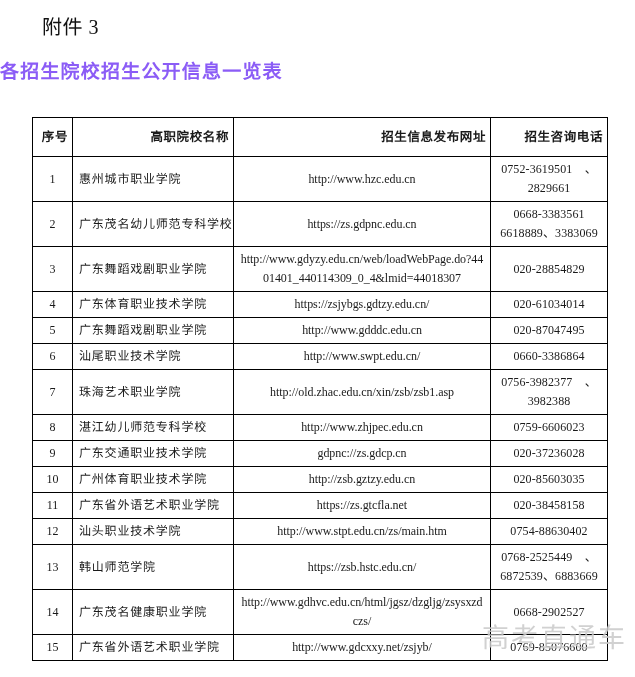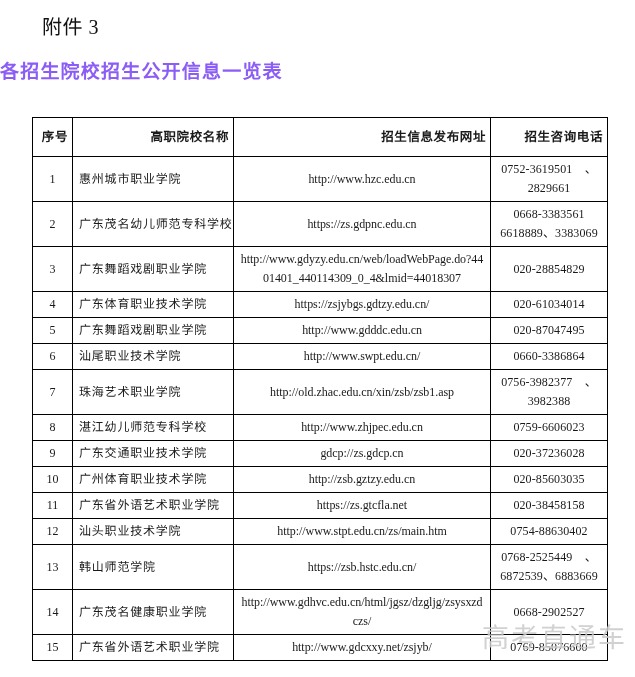--- a/index.html
+++ b/index.html
@@ -211,21 +211,21 @@
             <td class="cell-index">8</td>
             <td class="cell-school">湛江幼儿师范专科学校</td>
             <td class="cell-url">http://www.zhjpec.edu.cn</td>
             <td class="cell-phone">
               <span class="phone-line">0759-6606023</span>
             </td>
           </tr>
           <tr>
             <td class="cell-index">9</td>
             <td class="cell-school">广东交通职业技术学院</td>
-            <td class="cell-url">gdcp://zs.gdcp.cn</td>
+            <td class="cell-url">gdpnc://zs.gdcp.cn</td>
             <td class="cell-phone">
               <span class="phone-line">020-37236028</span>
             </td>
           </tr>
           <tr>
             <td class="cell-index">10</td>
             <td class="cell-school">广州体育职业技术学院</td>
             <td class="cell-url">http://zsb.gztzy.edu.cn</td>
             <td class="cell-phone">
               <span class="phone-line">020-85603035</span>

